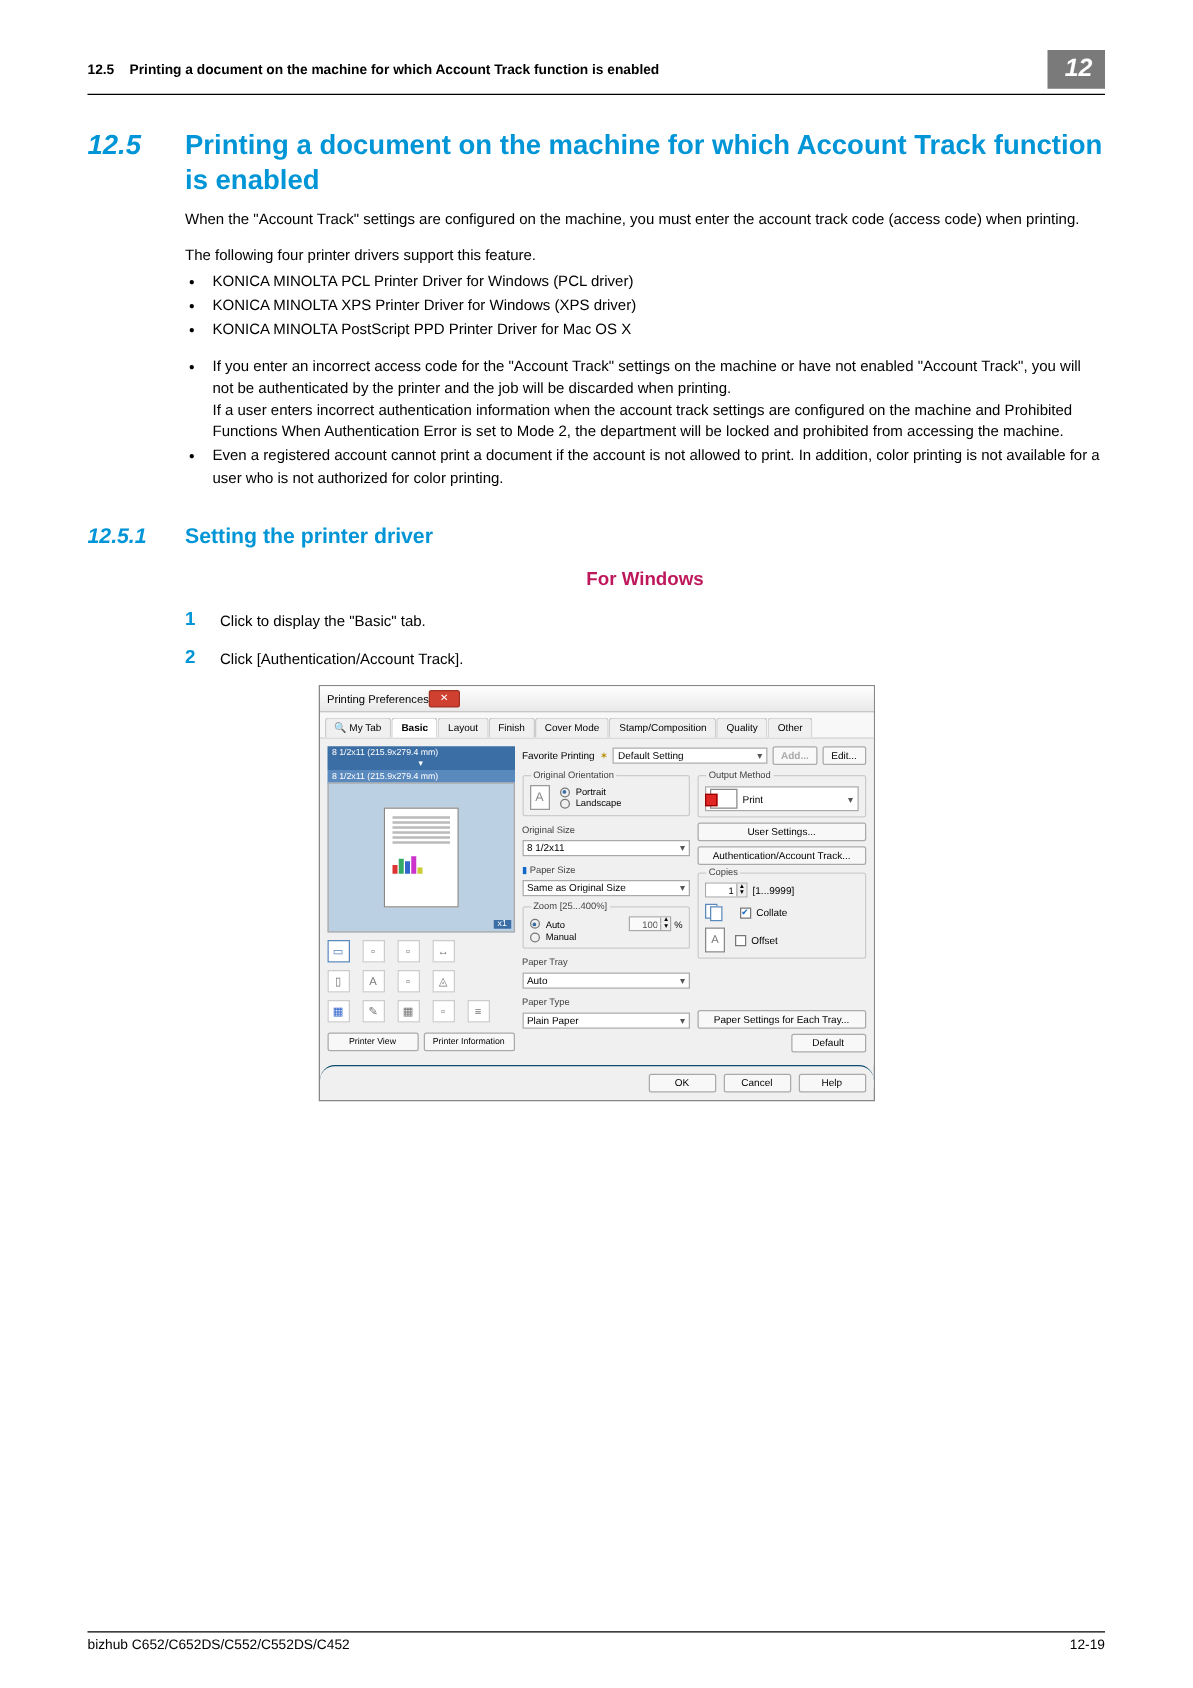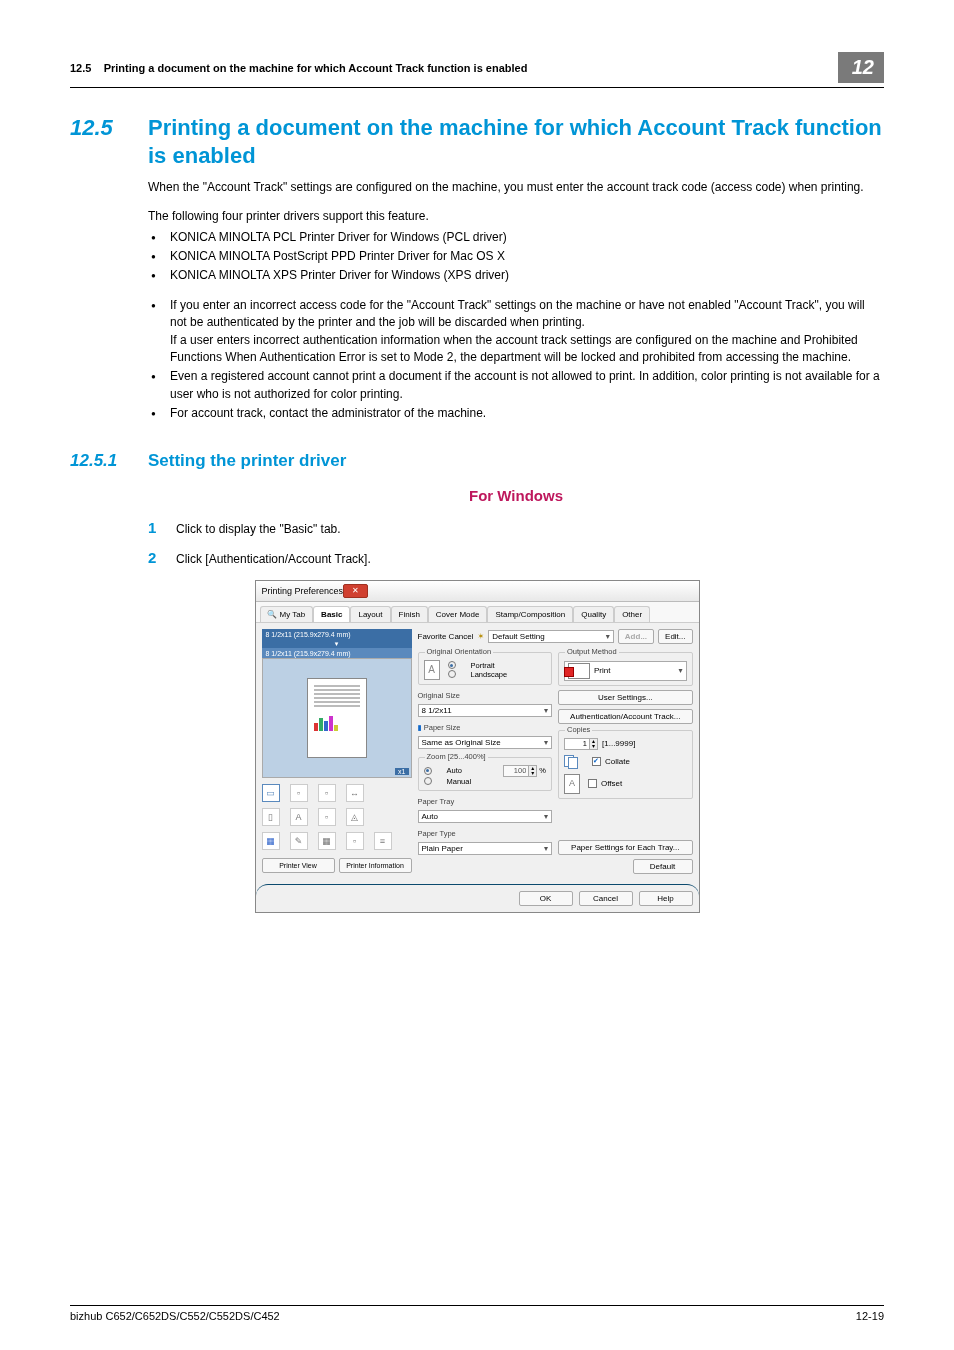--- a/index.html
+++ b/index.html
@@ -16,21 +16,20 @@
     height: 100%;
     position: relative;
   }
   .header-bar {
     display: flex;
     align-items: center;
     justify-content: space-between;
     border-bottom: 1px solid #000;
     padding-bottom: 4px;
     margin-bottom: 26px;
-    margin-top: 12px;
   }
   .header-left { font-size: 11px; font-weight: bold; }
   .header-num-box {
     background: #7a7a7a;
     color: #fff;
     font-size: 20px;
     font-weight: bold;
     font-style: italic;
     padding: 4px 10px 4px 14px;
   }
@@ -212,21 +211,21 @@
   .two-col { display: flex; gap: 6px; flex:1; }
   .colL, .colR { flex: 1; display: flex; flex-direction: column; gap: 4px; }
   .grp {
     border: 1px solid #ccc; padding: 4px 5px; border-radius: 2px;
     position: relative; background: #f0f0f0;
   }
   .grp-title {
     font-size: 7.5px; color: #444; position: absolute; top: -6px; left: 6px;
     background: #f0f0f0; padding: 0 2px;
   }
-  .radio-row { display: flex; align-items: center; gap: 15px; font-size: 7.5px; }
+  .radio-row { display: flex; align-items: center; gap: 5px; font-size: 7.5px; }
   .radio-dot { width: 8px; height: 8px; border: 1px solid #777; border-radius: 50%; display:inline-block; position:relative; }
   .radio-dot.sel::after { content:""; position:absolute; inset:1.5px; background:#3b6ea5; border-radius:50%; }
   .lbl { font-size: 7.5px; color: #444; margin-top: 2px; }
   .blue-dot { color:#1168c9; }
   .spin {
     display:inline-flex; border:1px solid #aaa; background:#fff; font-size:7.5px;
   }
   .spin input { border:none; width:24px; font-size:7.5px; padding:0 2px; text-align:right; }
   .spin .sp-btns { display:flex; flex-direction:column; }
   .spin .sp-btns span { font-size:6px; line-height:5px; padding:0 2px; background:#eee; border-left:1px solid #aaa; }
@@ -271,28 +270,27 @@
   <div class="section-heading">
     <div class="section-num">12.5</div>
     <div class="section-title">Printing a document on the machine for which Account Track function is enabled</div>
   </div>
 
   <div class="body-block">
     <p class="para">When the "Account Track" settings are configured on the machine, you must enter the account track code (access code) when printing.</p>
     <p class="para" style="margin-bottom:4px;">The following four printer drivers support this feature.</p>
     <ul class="bullets">
       <li>KONICA MINOLTA PCL Printer Driver for Windows (PCL driver)</li>
+      <li>KONICA MINOLTA XPS Printer Driver for Windows (XPS driver)</li>
       <li>KONICA MINOLTA PostScript PPD Printer Driver for Mac OS X</li>
-      <li>KONICA MINOLTA XPS Printer Driver for Windows (XPS driver)</li>
     </ul>
     <ul class="bullets">
       <li style="white-space:pre-line;">If you enter an incorrect access code for the "Account Track" settings on the machine or have not enabled "Account Track", you will not be authenticated by the printer and the job will be discarded when printing.
 If a user enters incorrect authentication information when the account track settings are configured on the machine and Prohibited Functions When Authentication Error is set to Mode 2, the department will be locked and prohibited from accessing the machine.</li>
       <li>Even a registered account cannot print a document if the account is not allowed to print. In addition, color printing is not available for a user who is not authorized for color printing.</li>
-      <li>For account track, contact the administrator of the machine.</li>
     </ul>
   </div>
 
   <div class="subsection-heading">
     <div class="subsection-num">12.5.1</div>
     <div>Setting the printer driver</div>
   </div>
 
   <div class="for-windows">For Windows</div>
 
@@ -367,21 +365,21 @@
           </div>
         </div>
         <div class="preview-btns">
           <div class="pbtn">Printer View</div>
           <div class="pbtn">Printer Information</div>
         </div>
       </div>
 
       <div class="settings-pane">
         <div class="fav-row">
-          <span>Favorite Cancel</span>
+          <span>Favorite Printing</span>
           <span style="color:#b58a00;">✶</span>
           <div class="combo" style="flex:1;">
               <span>Default Setting</span>
             </div>
           <div class="sbtn disabled">Add...</div>
           <div class="sbtn">Edit...</div>
         </div>
 
         <div class="two-col">
           <div class="colL">

